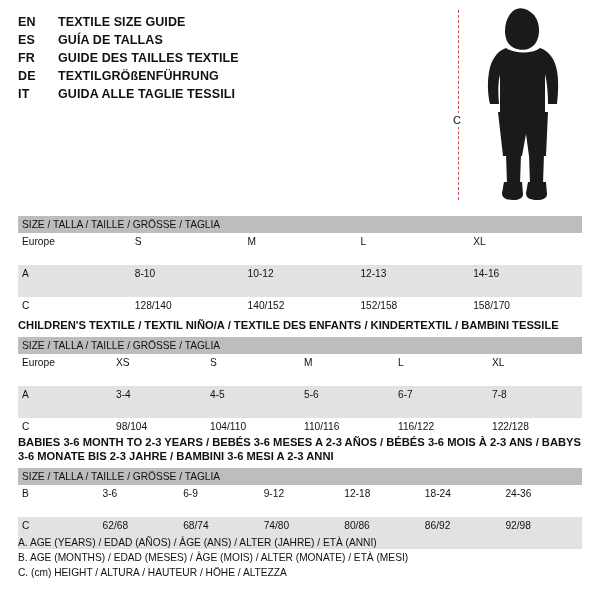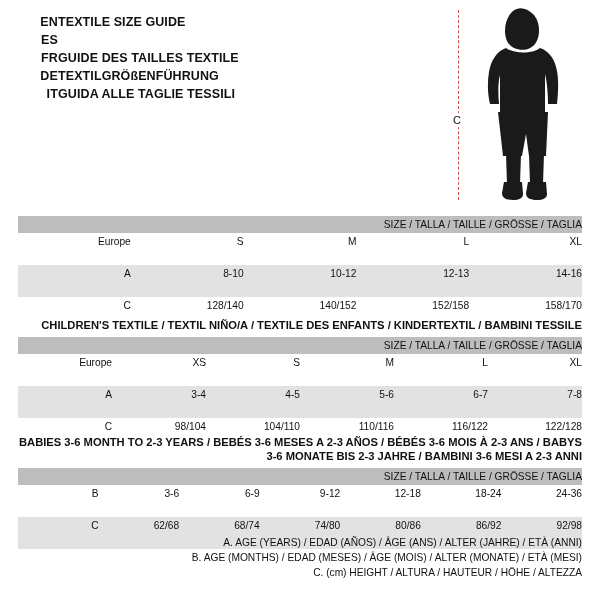--- a/index.html
+++ b/index.html
@@ -13,21 +13,20 @@
     font-family: "Liberation Sans", sans-serif;
     color: #111111;
     position: relative;
     overflow: hidden;
   }
   .page {
     position: relative;
     width: 600px;
     height: 600px;
     box-sizing: border-box;
-    text-align: right;
   }
 
   
   .lang-block {
     position: absolute;
     top: 14px;
     left: 18px;
     width: 420px;
   }
   .lang-row {
@@ -139,20 +138,21 @@
 
 <div class="page">
 
   <div class="lang-block">
     <div class="lang-row">
       <span class="lang-code">EN</span>
       <span class="lang-title">TEXTILE SIZE GUIDE</span>
     </div>
     <div class="lang-row">
       <span class="lang-code">ES</span>
+      <span class="lang-title">GUÍA DE TALLAS</span>
     </div>
     <div class="lang-row">
       <span class="lang-code">FR</span>
       <span class="lang-title">GUIDE DES TAILLES TEXTILE</span>
     </div>
     <div class="lang-row">
       <span class="lang-code">DE</span>
       <span class="lang-title">TEXTILGRÖßENFÜHRUNG</span>
     </div>
     <div class="lang-row">

